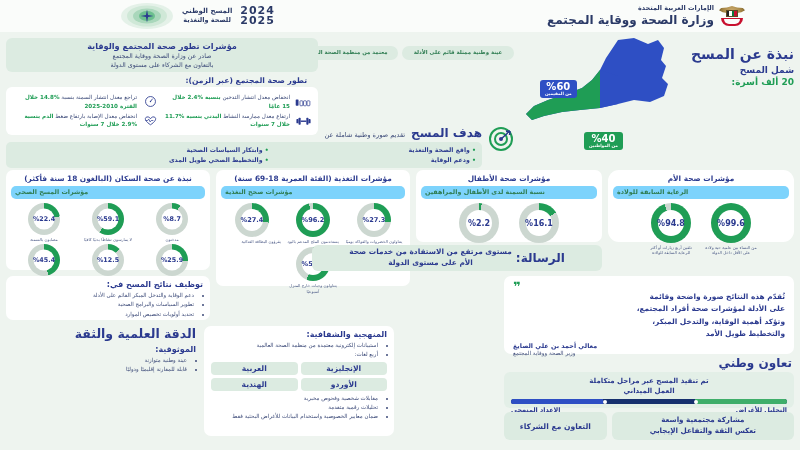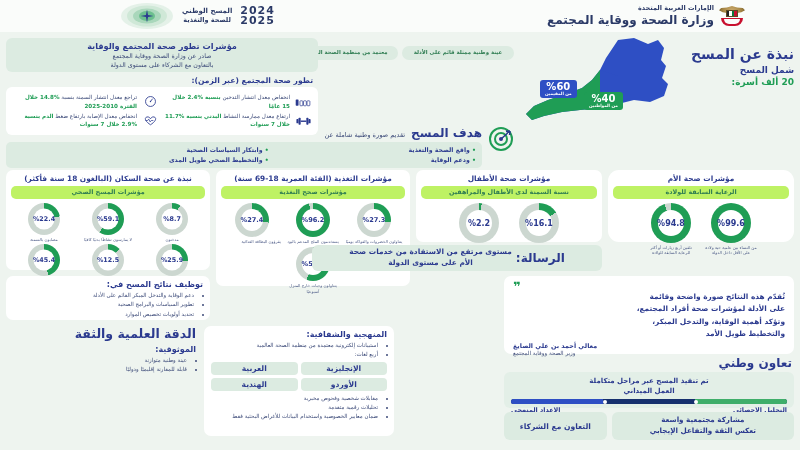--- a/index.html
+++ b/index.html
@@ -79,50 +79,50 @@
   .intro-title{font-size:14px;color:#2b3a8f;font-weight:bold;letter-spacing:1px;}
   .intro-sub{font-size:9px;color:#2b3a8f;font-weight:bold;line-height:1.35;}
   .intro-sub b{color:#1f9d55;}
   .map-wrap{position:absolute;left:-4px;top:-4px;width:150px;height:104px;}
   .map-svg{width:100%;height:100%;display:block;}
   .pill{
     position:absolute;background:#2e4fc4;color:#fff;border-radius:3px;
     padding:1px 5px;font-size:10px;font-weight:bold;line-height:1.1;text-align:center;
   }
   .pill small{display:block;font-size:4.2px;font-weight:bold;letter-spacing:.2px;}
-  .pill.green{background:#1f9d55;}
+  .pill.green{background:#1f9d55;margin-top:40px;}
 
   
   .ind{position:absolute;left:6px;top:38px;width:312px;}
   .ind-head{
     background:#dcebe1;border-radius:6px;padding:3px 8px;text-align:center;
   }
   .ind-head .t{font-size:8.2px;color:#2b3a8f;font-weight:bold;}
   .ind-head .d{font-size:6.3px;color:#3c4a78;line-height:1.45;}
-  .ind-sec-title{font-size:7.6px;color:#2b3a8f;font-weight:bold;margin:4px 5px 2px;}
+  .ind-sec-title{font-size:7.6px;color:#2b3a8f;font-weight:bold;margin:4px 11px 2px;}
   .trend-card{background:#fff;border-radius:6px;padding:4px 6px;}
   .trend-row{display:flex;align-items:center;gap:5px;margin:2px 0;}
   .trend-ic{width:17px;height:13px;flex:none;color:#2b3a8f;}
   .trend-tx{font-size:5.6px;line-height:1.5;color:#3c4a78;flex:1;}
   .trend-tx b{color:#1f9d55;}
 
   
   .goal{position:absolute;left:6px;top:126px;width:508px;height:40px;}
   .goal-title{font-size:12px;color:#2b3a8f;font-weight:bold;letter-spacing:.5px;}
   .goal-lead{font-size:6.6px;color:#3c4a78;}
   .goal-box{background:#dcebe1;border-radius:5px;padding:3px 6px;margin-top:2px;}
   .goal-li{font-size:6.2px;color:#2b3a8f;font-weight:bold;line-height:1.6;}
   .goal-li i{color:#1f9d55;font-style:normal;}
   .target-ic{width:26px;height:26px;flex:none;}
 
   
   .sec{position:absolute;background:#fff;border-radius:7px;padding:4px 5px;box-sizing:border-box;}
   .sec-t{font-size:7.4px;color:#2b3a8f;font-weight:bold;text-align:center;line-height:1.3;}
-  .sec-b{background:#bef264;border-radius:5px;padding:2px 4px;margin-top:2px;
-         font-size:6.4px;color:#2f7d52;font-weight:bold;text-align:center;line-height:1.4;}
+  .sec-b{background:#7dd3fc;border-radius:5px;padding:2px 4px;margin-top:2px;
+         font-size:6.4px;color:#2f7d52;font-weight:bold;text-align:left;line-height:1.4;}
   .donuts{display:flex;justify-content:center;gap:6px;margin-top:4px;flex-wrap:wrap;}
   .donut{width:54px;text-align:center;}
   .donut .ring-wrap{position:relative;width:40px;height:40px;margin:0 auto;}
   .donut .ring-bg{
     position:absolute;inset:0;border-radius:50%;
   }
   .donut .hole{
     position:absolute;top:50%;left:50%;transform:translate(-50%,-50%);
     width:26px;height:26px;border-radius:50%;background:#fff;
   }
@@ -505,21 +505,21 @@
       <span>العمل الميداني</span>
     </div>
     <div class="tl-bar">
       <i class="tl-seg1"></i>
         <i class="tl-seg2"></i>
         <i class="tl-seg3"></i>
       <span class="tl-dot" style="right:33%;"></span>
       <span class="tl-dot" style="right:66%;"></span>
     </div>
     <div class="tl-labels">
-      <span>التحليل الإحصائي</span>
+      <span>التحليل للأغراض</span>
       <span>الإعداد المنهجي</span>
     </div>
   </div>
 
   <div class="pair" style="right:6px;top:412px;width:290px;height:28px;">
     <div class="val" style="flex:1.9;justify-content:center;">
       <span>
         <span>مشاركة مجتمعية واسعة</span><br>
         <span>تعكس الثقة والتفاعل الإيجابي</span>
       </span>

